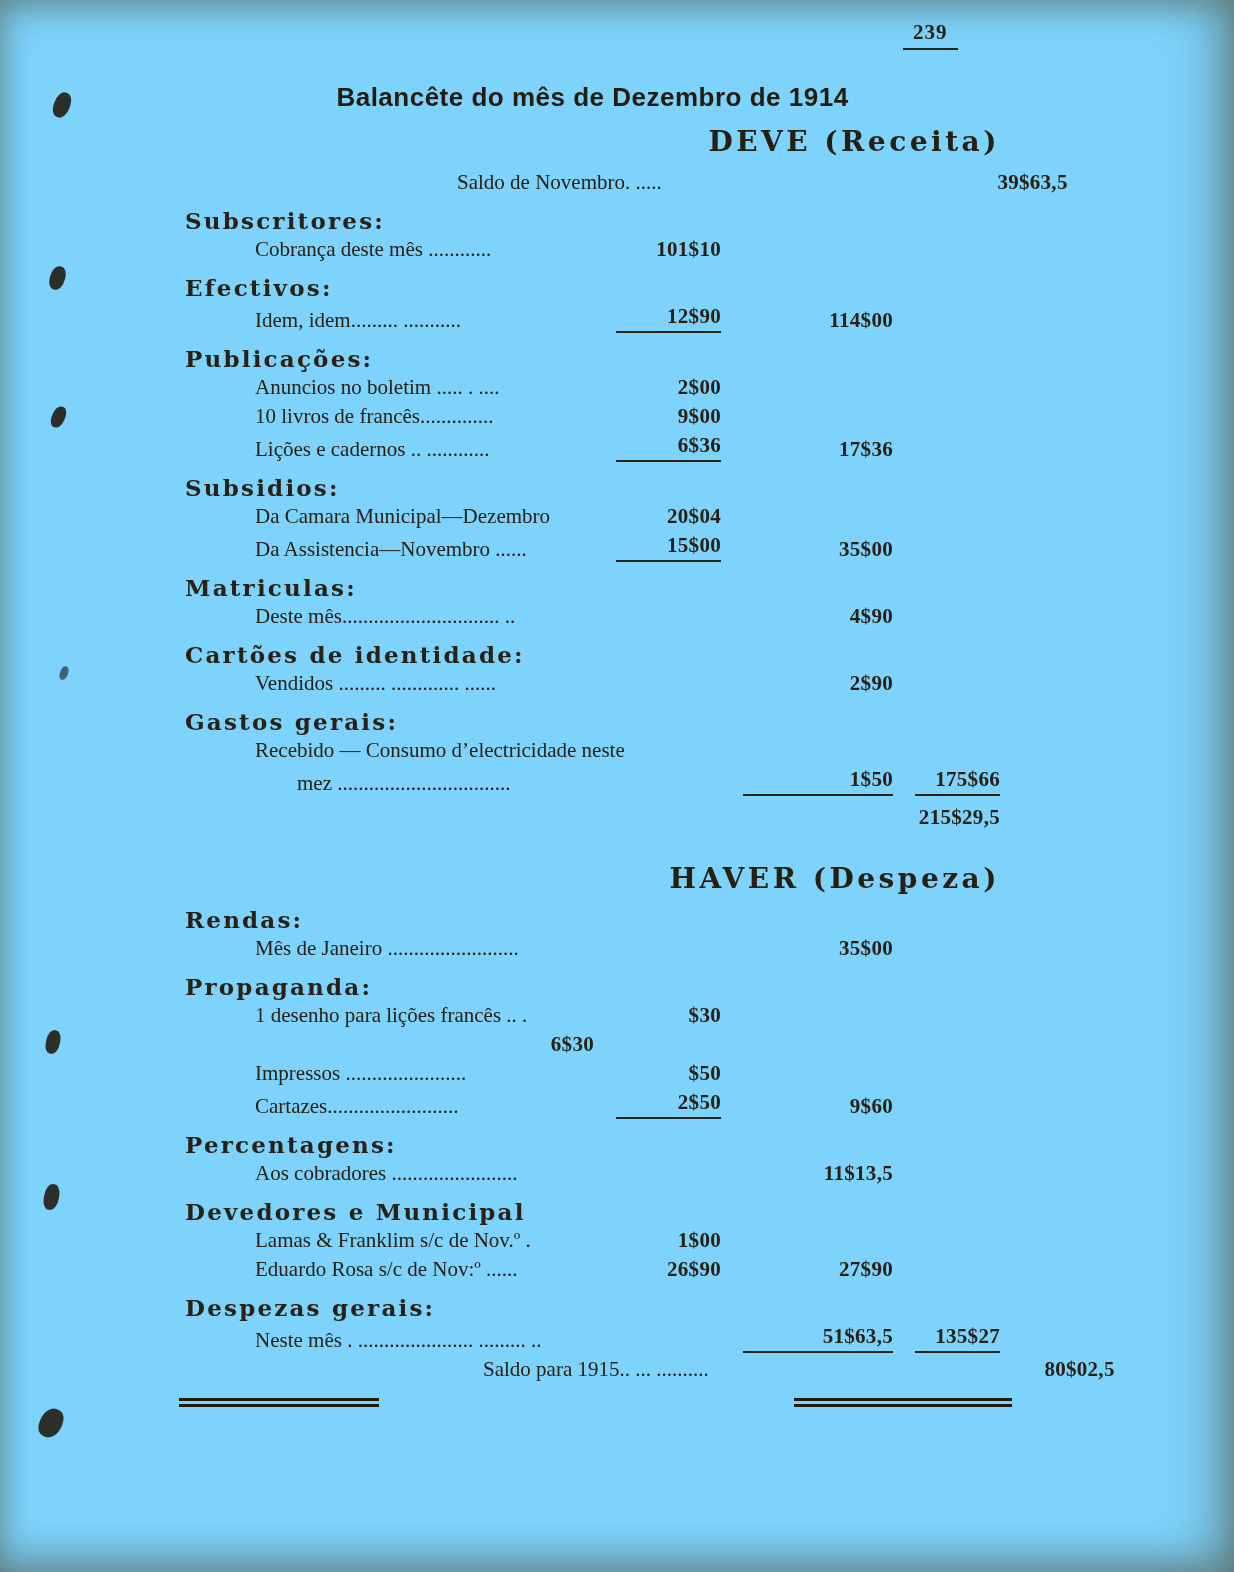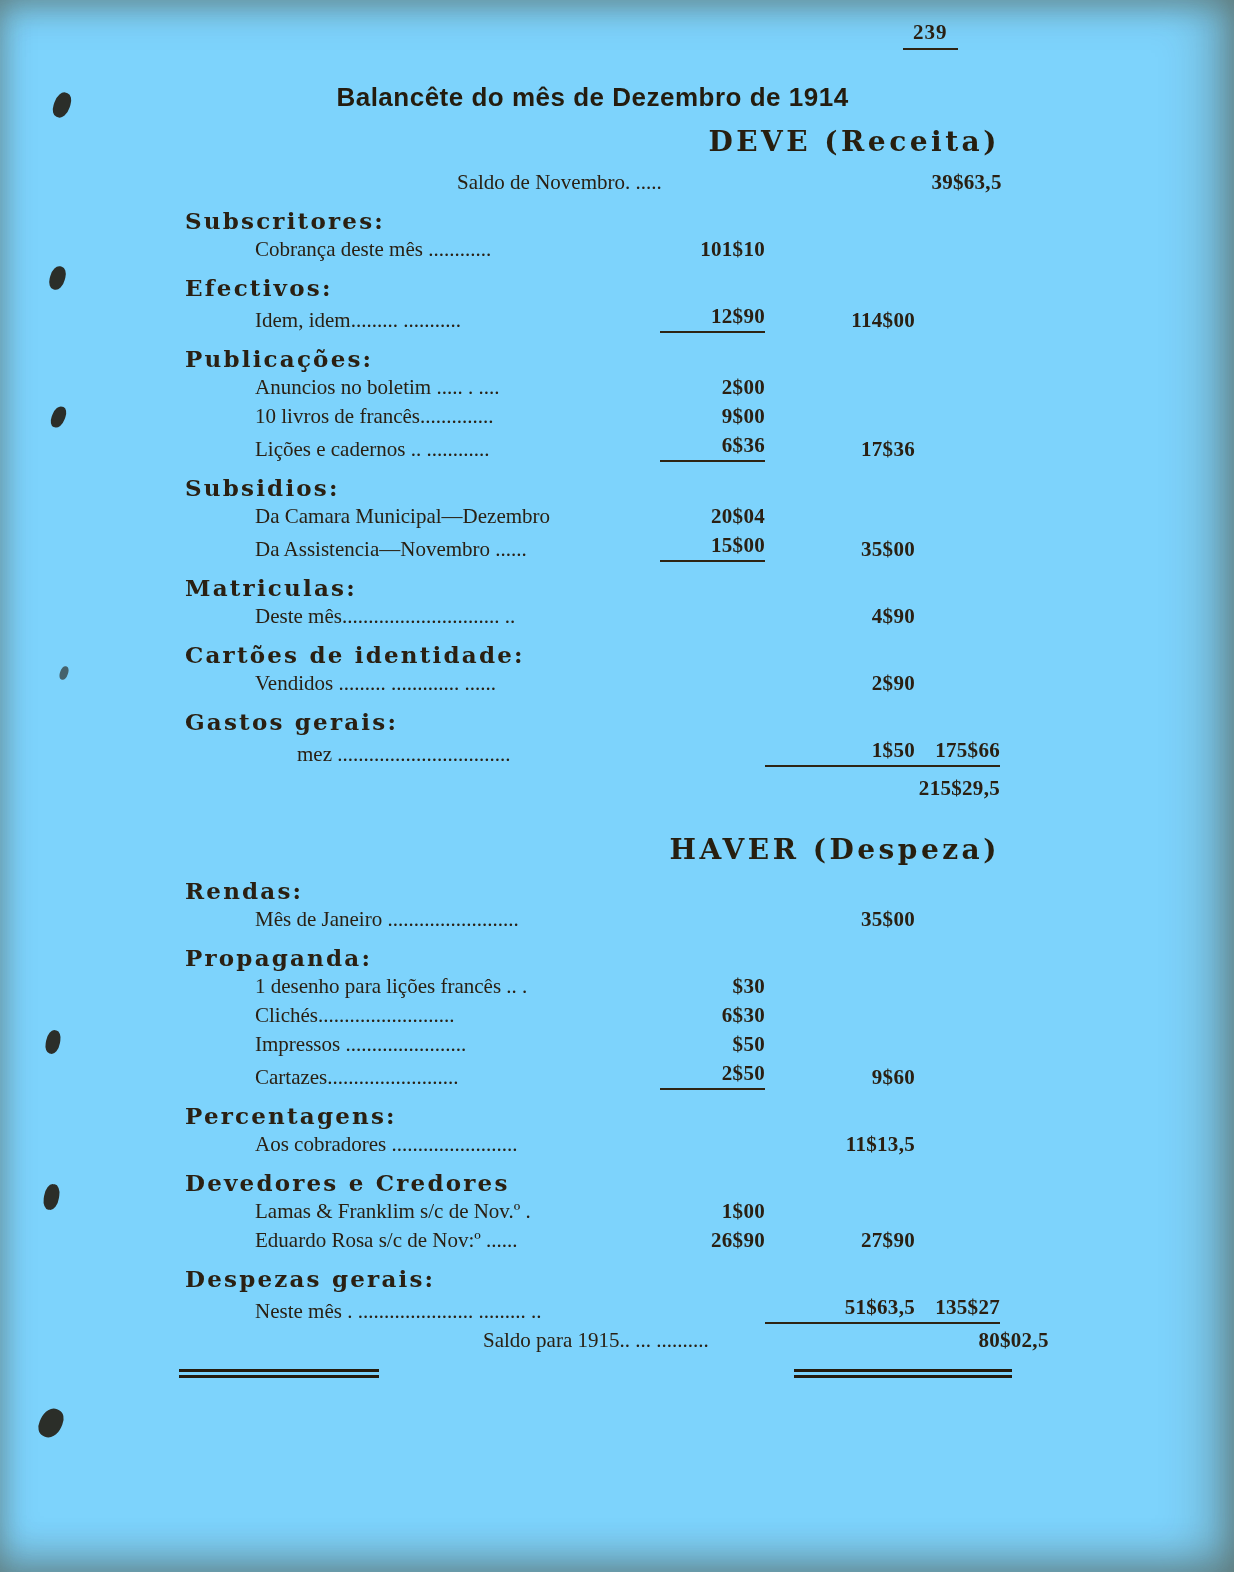--- a/index.html
+++ b/index.html
@@ -48,21 +48,21 @@
 
   .sect-heading {
     text-align:right; font-family:"DejaVu Serif", serif;
     font-size:28px; font-weight:bold; letter-spacing:3.5px;
     margin:12px 0 10px; color:#271f10;
   }
   .sect-heading.haver { margin-top:30px; }
 
   .row {
     display:grid; grid-template-columns:1fr 105px 150px 85px;
-    align-items:end; padding:2px 0; font-size:21px; line-height:25px;
+    align-items:end; padding:2px 0; font-size:21px; line-height:25px;gap:22px;
   }
   .row .label { white-space:nowrap; overflow:visible; }
   .row .amt { text-align:right; font-weight:bold; letter-spacing:.3px; }
   .row .amt.rule { border-bottom:2px solid #2e2414; padding-bottom:2px; }
 
   .row.section { margin-top:9px; }
   .row.section .label {
     font-family:"DejaVu Serif", serif; font-weight:bold;
     letter-spacing:2.2px; font-size:23px;
   }
@@ -196,20 +196,26 @@
           <div class="amt a1"></div>
           <div class="amt a2">2$90</div>
           <div class="amt a3"></div>
         </div>
         <div class="row section">
           <div class="label">Gastos gerais:</div>
           <div class="amt a1"></div>
           <div class="amt a2"></div>
           <div class="amt a3"></div>
         </div>
+        <div class="row wide">
+          <div class="label">Recebido — Consumo d’electricidade neste</div>
+          <div class="amt a1"></div>
+          <div class="amt a2"></div>
+          <div class="amt a3"></div>
+        </div>
         <div class="row sub">
           <div class="label">mez .................................</div>
           <div class="amt a1"></div>
           <div class="amt a2 rule">1$50</div>
           <div class="amt a3 rule">175$66</div>
         </div>
         <div class="row total">
           <div class="label"></div>
           <div class="amt a1"></div>
           <div class="amt a2"></div>
@@ -237,21 +243,20 @@
           <div class="amt a2"></div>
           <div class="amt a3"></div>
         </div>
         <div class="row item">
           <div class="label">1 desenho para lições francês .. .</div>
           <div class="amt a1">$30</div>
           <div class="amt a2"></div>
           <div class="amt a3"></div>
         </div>
         <div class="row item">
-          <div class="label">Clichés..........................</div>
           <div class="amt a1">6$30</div>
           <div class="amt a2"></div>
           <div class="amt a3"></div>
         </div>
         <div class="row item">
           <div class="label">Impressos .......................</div>
           <div class="amt a1">$50</div>
           <div class="amt a2"></div>
           <div class="amt a3"></div>
         </div>
@@ -267,21 +272,21 @@
           <div class="amt a2"></div>
           <div class="amt a3"></div>
         </div>
         <div class="row item">
           <div class="label">Aos cobradores ........................</div>
           <div class="amt a1"></div>
           <div class="amt a2">11$13,5</div>
           <div class="amt a3"></div>
         </div>
         <div class="row section">
-          <div class="label">Devedores e Credores</div>
+          <div class="label">Devedores e Municipal</div>
           <div class="amt a1"></div>
           <div class="amt a2"></div>
           <div class="amt a3"></div>
         </div>
         <div class="row item">
           <div class="label">Lamas &amp; Franklim s/c de Nov.º .</div>
           <div class="amt a1">1$00</div>
           <div class="amt a2"></div>
           <div class="amt a3"></div>
         </div>

